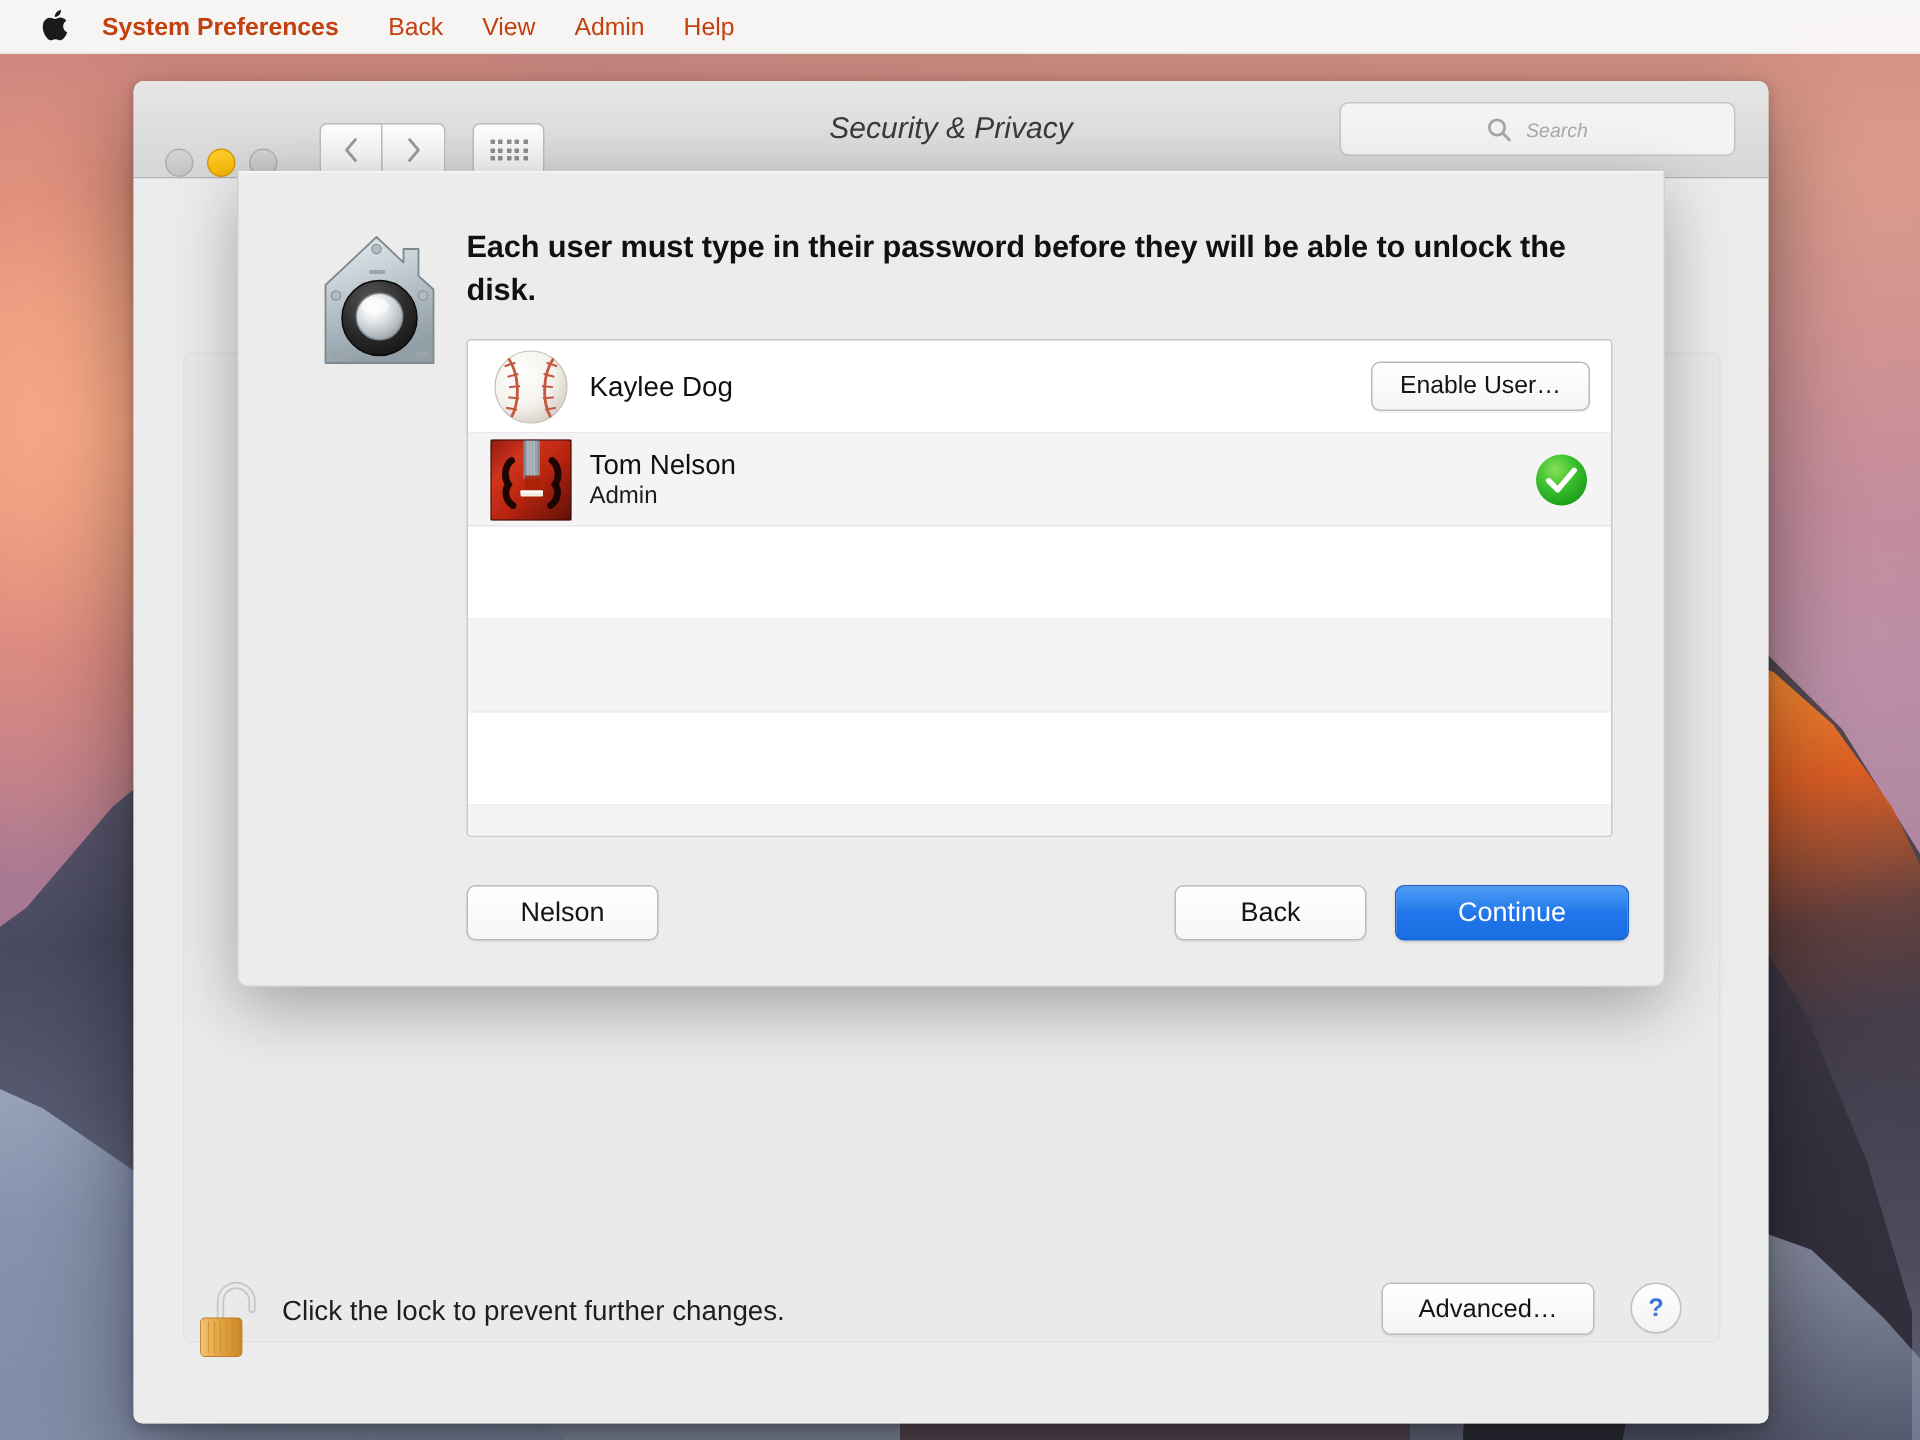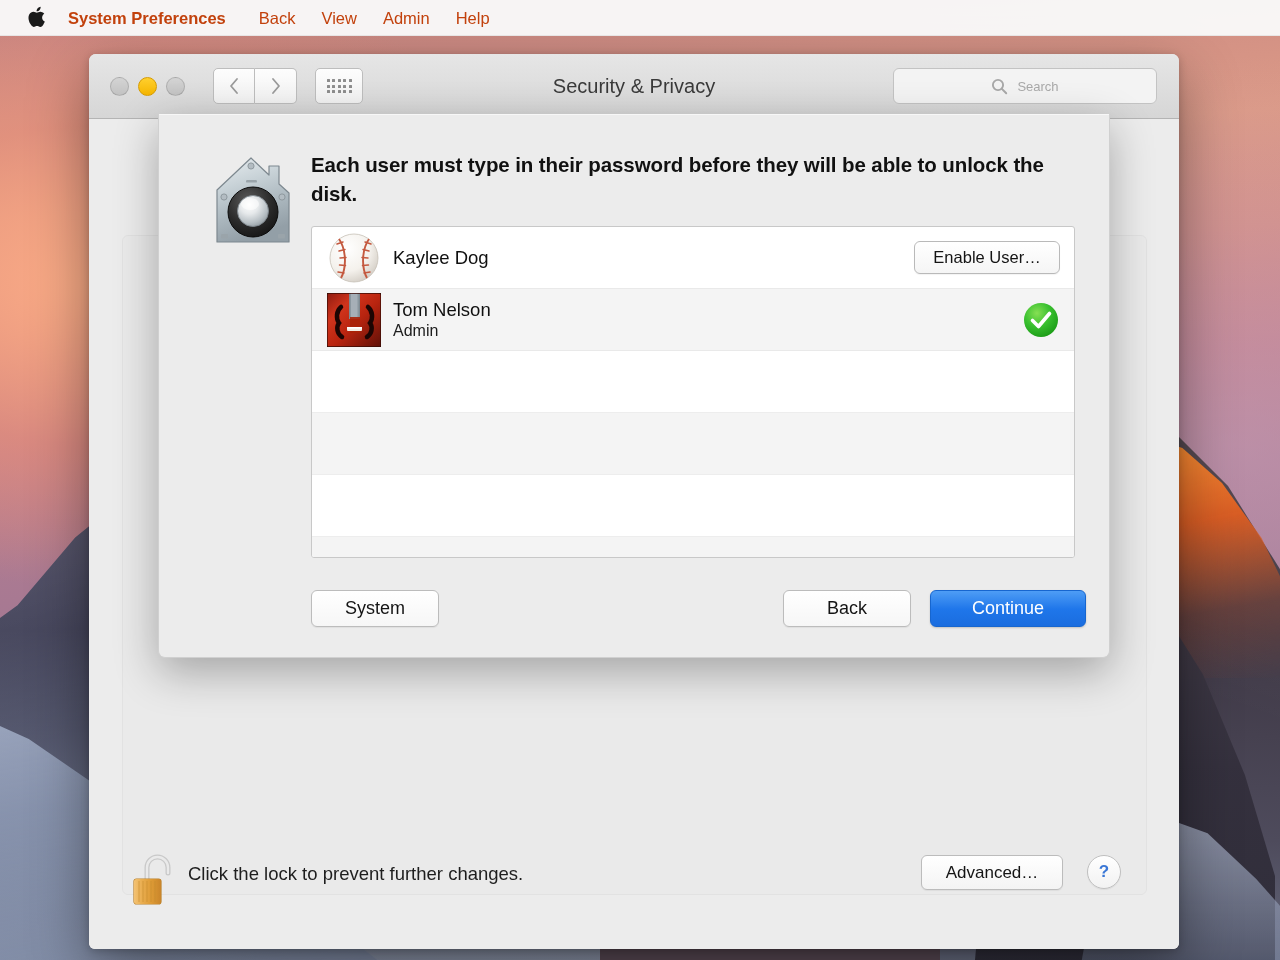--- a/index.html
+++ b/index.html
@@ -153,21 +153,22 @@
     overflow: hidden;
     z-index: 20;
   }
 
   #titlebar {
     position: relative;
     height: 65px;
     background: linear-gradient(180deg, #e6e6e6 0%, #d6d6d6 100%);
     border-bottom: 1px solid #b4b4b4;
     display: flex;
-    align-items: center;
+    align-items: flex-end;
+    font-style: italic;
   }
   .traffic-lights {
     display: flex; gap: 9px;
     margin-left: 21px;
   }
   .tl {
     width: 19px; height: 19px; border-radius: 50%;
     border: 1px solid rgba(0,0,0,0.14);
   }
   .tl.close   { background: linear-gradient(180deg,#d4d4d4,#c2c2c2); }
@@ -609,16 +610,16 @@
         </span>
       </div>
     </div>
 
     <div class="urow empty"></div>
     <div class="urow empty alt"></div>
     <div class="urow empty"></div>
     <div class="urow empty alt"></div>
   </div>
 
-  <div class="sheet-btn" id="cancel-btn">System</div>
+  <div class="sheet-btn" id="cancel-btn">Nelson</div>
   <div class="sheet-btn" id="back-btn">Back</div>
   <div class="sheet-btn" id="continue-btn">Continue</div>
 </div>
 
 </body></html>

